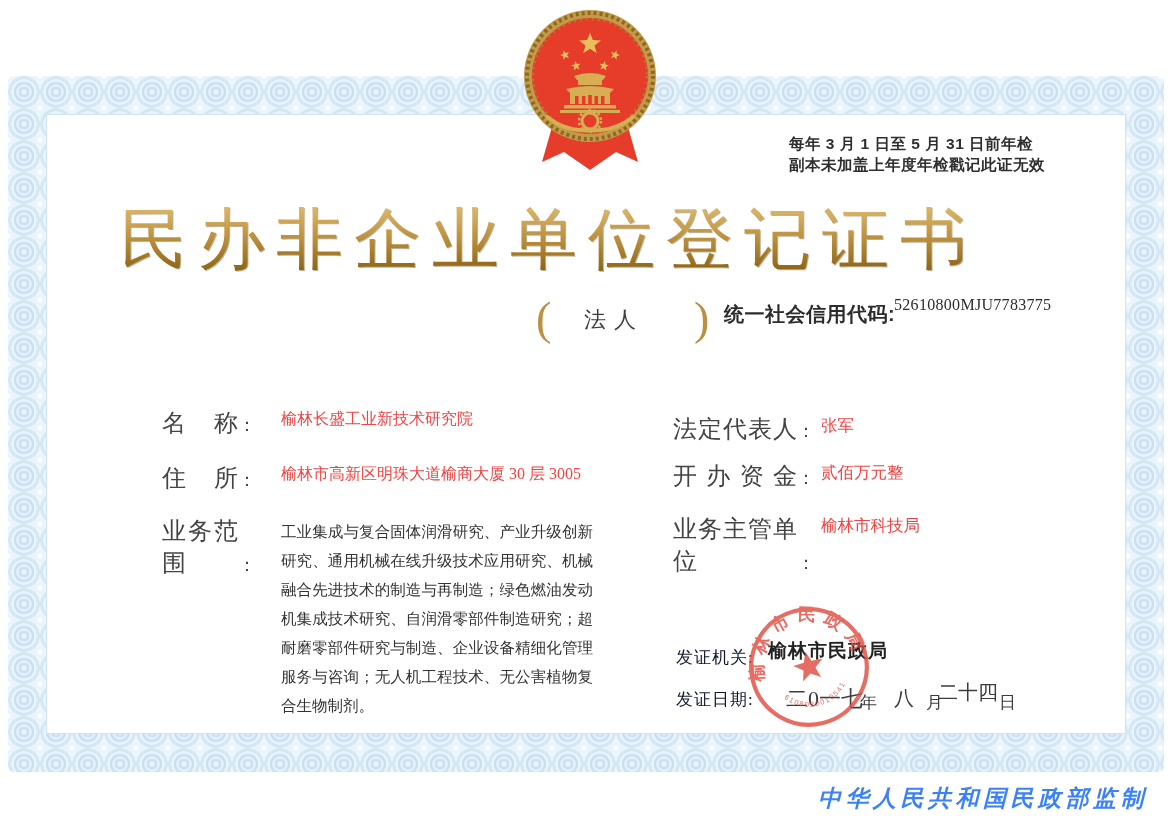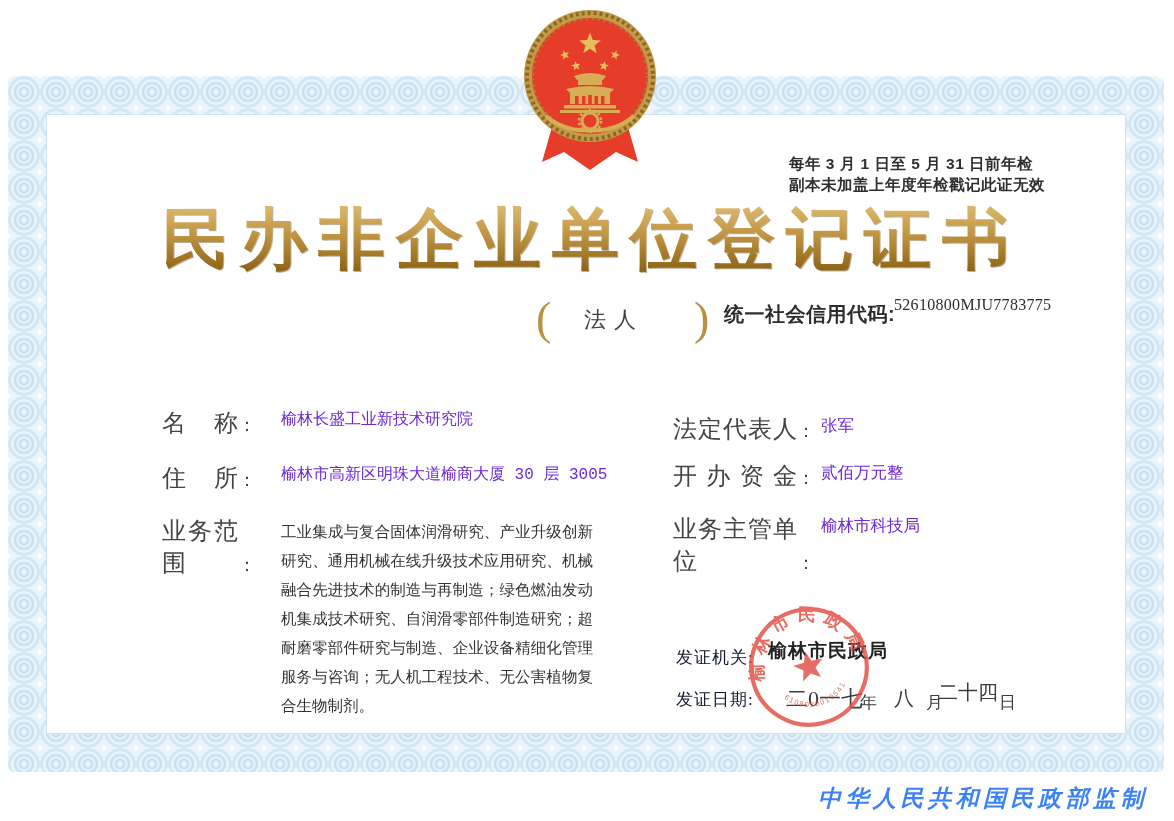--- a/index.html
+++ b/index.html
@@ -23,26 +23,26 @@
   }
   .lace-inner {
     position:absolute; left:38px; top:38px; right:38px; bottom:38px;
     background:#ffffff; border:1px solid #cfe4f2;
   }
   
   .emblem { position:absolute; left:519px; top:4px; width:142px; height:170px; z-index:4; }
   
   .annual-note {
     position:absolute; left:789px; top:133px; width:356px; z-index:5;
-    font-size:15.5px; line-height:21px; font-weight:600; color:#2e2e2e; letter-spacing:.5px;margin-top:20px;
+    font-size:15.5px; line-height:21px; font-weight:600; color:#2e2e2e; letter-spacing:.5px;
   }
   
   .title {
-    position:absolute; left:120px; top:194px; width:900px; text-align:right; z-index:5;
-    font-size:67px; font-weight:bold; letter-spacing:11px; white-space:nowrap;
+    position:absolute; left:120px; top:194px; width:900px; text-align:left; z-index:5;
+    font-size:67px; font-weight:normal; letter-spacing:11px; white-space:nowrap;
     background:linear-gradient(180deg,#e8c87f 0%,#c59a47 40%,#8d6414 85%);
     -webkit-background-clip:text; background-clip:text; color:transparent;
     filter:drop-shadow(1px 1.5px 0.5px rgba(110,80,20,.45));
     font-family:"Liberation Sans","DejaVu Sans",sans-serif;
   }
   
   .type-line { position:absolute; left:0; top:292px; width:1174px; height:56px; z-index:5; }
   .paren { position:absolute; font-size:46px; font-weight:300; color:#bb9040;
            font-family:"Liberation Serif",serif; top:0; }
   .paren.open { left:536px; }
@@ -50,21 +50,21 @@
   .type-label { position:absolute; left:584px; top:13px; font-size:22px; color:#3f3f3f; letter-spacing:8px; }
   .code-label { position:absolute; left:724px; top:9px; font-size:20px; font-weight:bold; color:#2c2c2c; letter-spacing:.5px; }
   .code-value { position:absolute; left:894px; top:4px; font-size:16px; color:#2c2c2c;
                 font-family:"Liberation Serif",serif; letter-spacing:.3px; }
   
   .flabel {
     display:inline-block; text-align:justify; text-align-last:justify;
     font-size:24px; color:#444; letter-spacing:0;
   }
   .fcolon { font-size:18px; color:#444; }
-  .fvalue { font-family:Liberation Mono, monospace; color:#6d28d9; }
+  .fvalue { font-family:Liberation Serif, serif; color:#ef4444; }
   .lrow { position:absolute; left:162px; z-index:5; }
   .lrow .flabel { width:76px; }
   .lrow .fvalue { position:absolute; left:119px; top:2px; font-size:16px; white-space:nowrap; }
   .rrow { position:absolute; left:673px; z-index:5; }
   .rrow .flabel { width:124px; }
   .rrow .fvalue { position:absolute; left:148px; top:2px; font-size:16.5px; white-space:nowrap; }
   .scope-value {
     position:absolute; left:281px; top:517px; width:312px; z-index:5;
     font-family:Liberation Sans, sans-serif;
     font-size:15.5px; line-height:29px; text-align:justify; color:#333;

